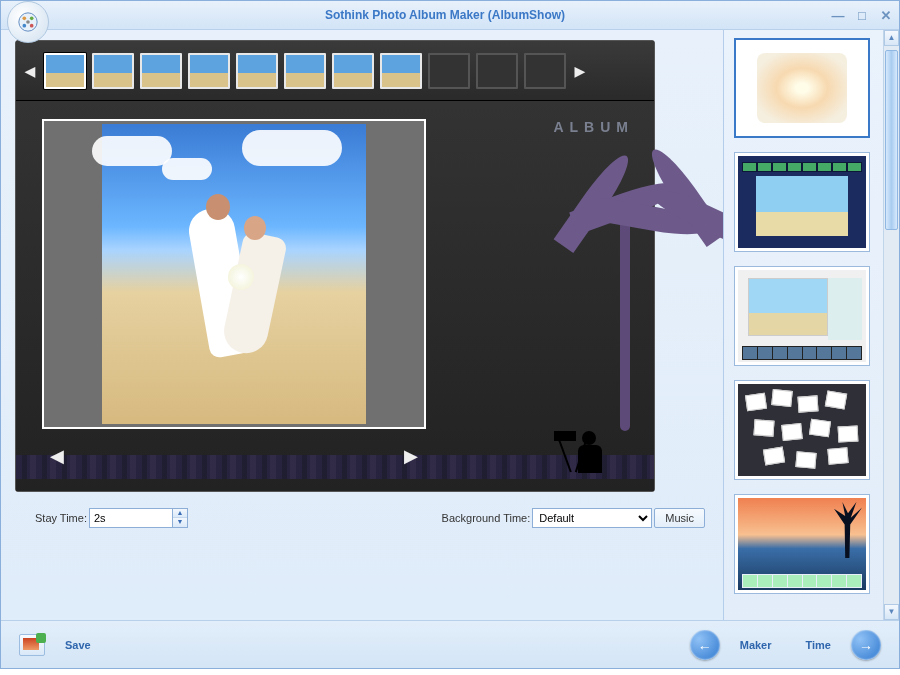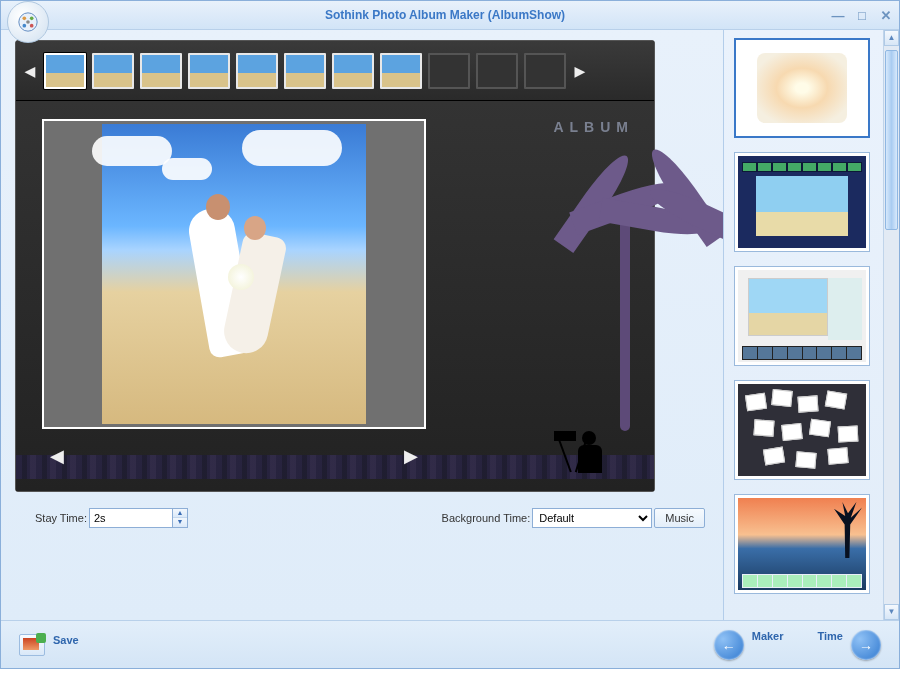--- a/index.html
+++ b/index.html
@@ -62,21 +62,21 @@
 .label { color:#333; }
 .spinner { display:flex; align-items:center; }
 .spinner input { width:84px; height:20px; border:1px solid #8daed6; padding:0 4px; background:#fff; }
 .spinner .btns{display:flex;flex-direction:column;border:1px solid #8daed6;border-left:none;}
 .spinner .btns span{width:14px;height:9px;font-size:7px;line-height:7px;text-align:center;color:#3a6db5;background:linear-gradient(#f2f7fd,#dbe9f8);cursor:pointer;}
 .spinner .btns span:first-child{border-bottom:1px solid #c5d8ee;}
 select.combo, .combo { width:120px;height:20px;border:1px solid #8daed6;background:#fff;padding:0 2px; }
 .browse-btn{height:20px;padding:0 10px;border:1px solid #8daed6;background:linear-gradient(#f6fafe,#e3eef9);cursor:pointer;color:#333;border-radius:2px;line-height:18px;}
 .footer { height:48px; border-top:1px solid #b8d0ea; background:linear-gradient(#e2eefa,#d4e5f6); display:flex; align-items:center; padding:0 18px; gap:8px; }
 .footer .spacer{flex:1}
-.nav-btn { display:flex; align-items:flex-start; gap:8px; color:#2f66ad; font-weight:bold; cursor:pointer; font-size:12px;}
+.nav-btn { display:flex; align-items:center; gap:20px; color:#2f66ad; font-weight:bold; cursor:pointer; font-size:12px;}
 .circle-btn{width:30px;height:30px;border-radius:50%;background:radial-gradient(circle at 30% 30%,#8fc1f5,#2f78cf);display:flex;align-items:center;justify-content:center;color:#fff;font-size:14px;box-shadow:inset 0 0 2px #fff,0 1px 2px rgba(0,0,0,0.3);}
 .save-ico{width:26px;height:22px;background:linear-gradient(#f8fbff,#d9e8f8);border:1px solid #9cbce0;border-radius:2px;position:relative;}
 .save-ico:before{content:"";position:absolute;left:3px;top:3px;width:16px;height:12px;background:linear-gradient(#c42,#e96);}  
 .save-ico:after{content:"";position:absolute;right:-2px;top:-2px;width:10px;height:10px;background:#4caf50;border-radius:2px;}
 .side-panel { width:176px; border-left:1px solid #b3cdea; background:linear-gradient(#eaf2fc,#e2edf9); display:flex; position:relative; }
 .theme-list { flex:1; overflow:hidden; padding:8px 10px; display:flex; flex-direction:column; gap:14px; }
 .theme-item { width:136px; height:100px; border:1px solid #9ab9dc; background:#fff; padding:3px; cursor:pointer;}
 .theme-item.sel{border:2px solid #3a78c8;padding:2px;}
 .theme-inner{width:100%;height:100%;position:relative;overflow:hidden;}
 .t1 .theme-inner{background:#fff;display:flex;align-items:center;justify-content:center;}

